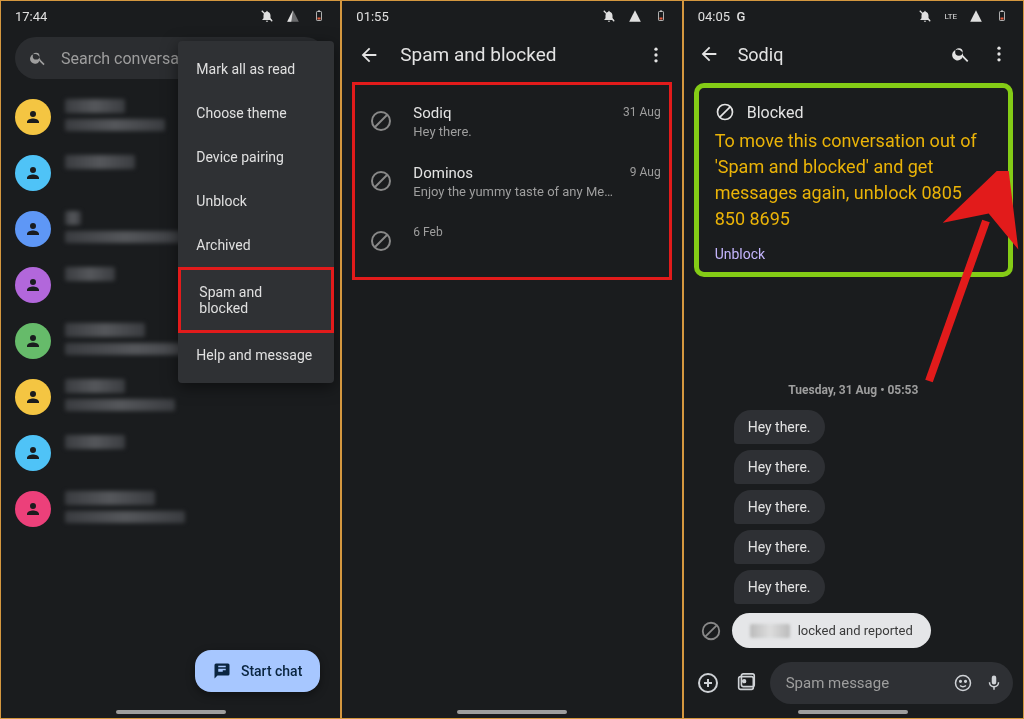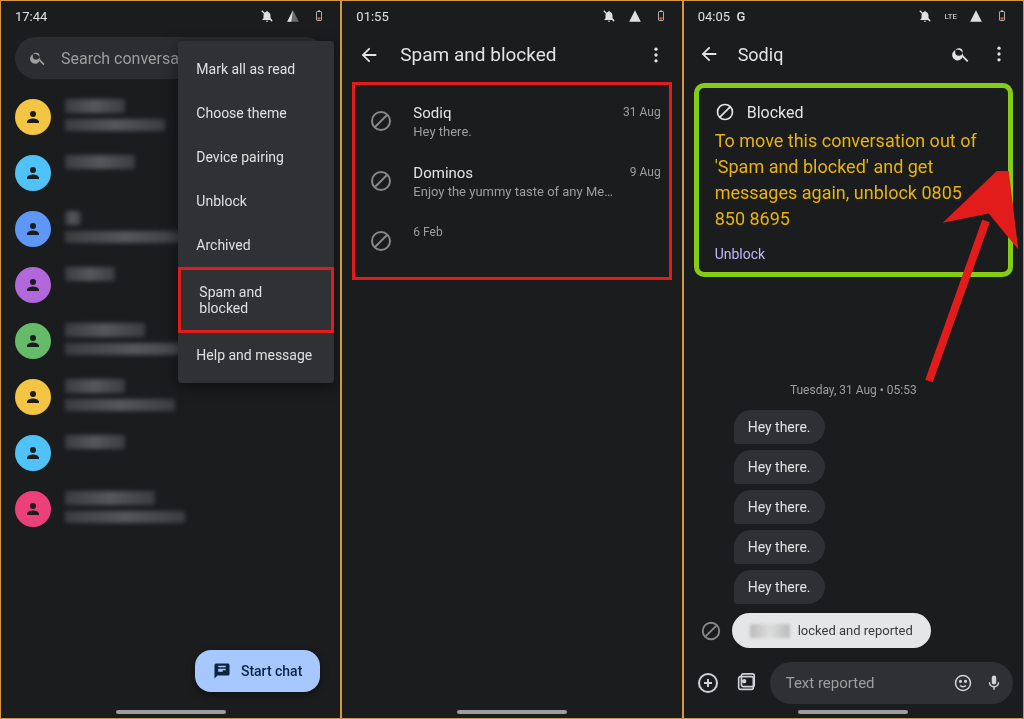--- a/index.html
+++ b/index.html
@@ -38,21 +38,21 @@
   .spam-date { color:#9e9e9e; font-size:12px; align-self:flex-start; margin-top:2px; }
   
   
   .toolbar3 { display:flex; align-items:center; padding: 12px 14px; gap:18px; color:#e3e3e3; }
   .toolbar3-title { flex:1; font-size:18px; }
   .banner { margin: 6px 10px; border:5px solid #84cc16; border-radius:10px; padding: 14px 16px 10px; }
   .banner-head { display:flex; align-items:center; gap:12px; color:#e3e3e3; font-size:16px; margin-bottom:6px;}
   .banner-body { color:#eab308; font-size:18px; line-height:1.45; }
   .banner-action { text-align:left; color:#c4b5fd; font-size:14px; font-weight:400; padding-top:14px; }
   .msg-area { flex:1; display:flex; flex-direction:column; justify-content:flex-end; padding: 0 10px 4px; }
-  .date-divider { text-align:center; color:#9e9e9e; font-size:12px; margin: 10px 0; }
+  .date-divider { text-align:center; color:#9e9e9e; font-size:12px; margin: 10px 0; font-weight: bold; }
   .bubble { align-self:flex-start; background:#2e3034; color:#e3e3e3; padding:9px 14px; border-radius: 18px 18px 18px 4px; margin:3px 0 3px 40px; font-size:14px; }
   .snack-row { display:flex; align-items:center; gap:10px; margin:6px 0 4px 6px; }
   .snack { background:#e5e6e8; color:#3a3a3a; border-radius:22px; padding:10px 18px; font-size:13px; display:flex; align-items:flex-end; gap:8px; }
   .snack-blur { width:40px; height:14px; background:linear-gradient(90deg,#bbb,#ddd,#bbb); filter:blur(1.5px); border-radius:2px; }
   .composer { display:flex; align-items:center; gap:10px; padding: 6px 10px 14px; }
   .comp-icon { width:28px; height:28px; display:flex; align-items:center; justify-content:center; color:#cfd2d6; }
   .comp-input { flex:1; background:#2e3034; border-radius:22px; height:42px; display:flex; align-items:center; padding:0 10px 0 16px; color:#9e9e9e; font-size:15px; justify-content:space-between; }
   .comp-input-icons { display:flex; gap:12px; align-items:center; }
   
   
@@ -359,21 +359,21 @@
         </svg>
       </div>
     <div class="comp-icon">
         <svg width="22" height="22" viewBox="0 0 24 24" fill="none" stroke="#cfd2d6" stroke-width="1.8">
           <rect x="4" y="5" width="16" height="14" rx="2"></rect>
           <rect x="7" y="2" width="14" height="14" rx="2"></rect>
           <circle cx="10" cy="10" r="1.5" fill="#cfd2d6"></circle>
         </svg>
       </div>
     <div class="comp-input">
-      <span>Text reported</span>
+      <span>Spam message</span>
       <div class="comp-input-icons">
         <svg width="20" height="20" viewBox="0 0 24 24" fill="none" stroke="#cfd2d6" stroke-width="1.8">
             <circle cx="12" cy="12" r="9"></circle>
             <circle cx="9" cy="10" r="1" fill="#cfd2d6"></circle>
             <circle cx="15" cy="10" r="1" fill="#cfd2d6"></circle>
             <path d="M8.5 15c1 1 2 1.5 3.5 1.5s2.5-.5 3.5-1.5"></path>
           </svg>
         <svg width="18" height="20" viewBox="0 0 24 24" fill="#cfd2d6">
             <path d="M12 14a3 3 0 003-3V5a3 3 0 10-6 0v6a3 3 0 003 3zm5-3a5 5 0 01-10 0H5a7 7 0 006 6.9V21h2v-3.1A7 7 0 0019 11h-2z"></path>
           </svg>

